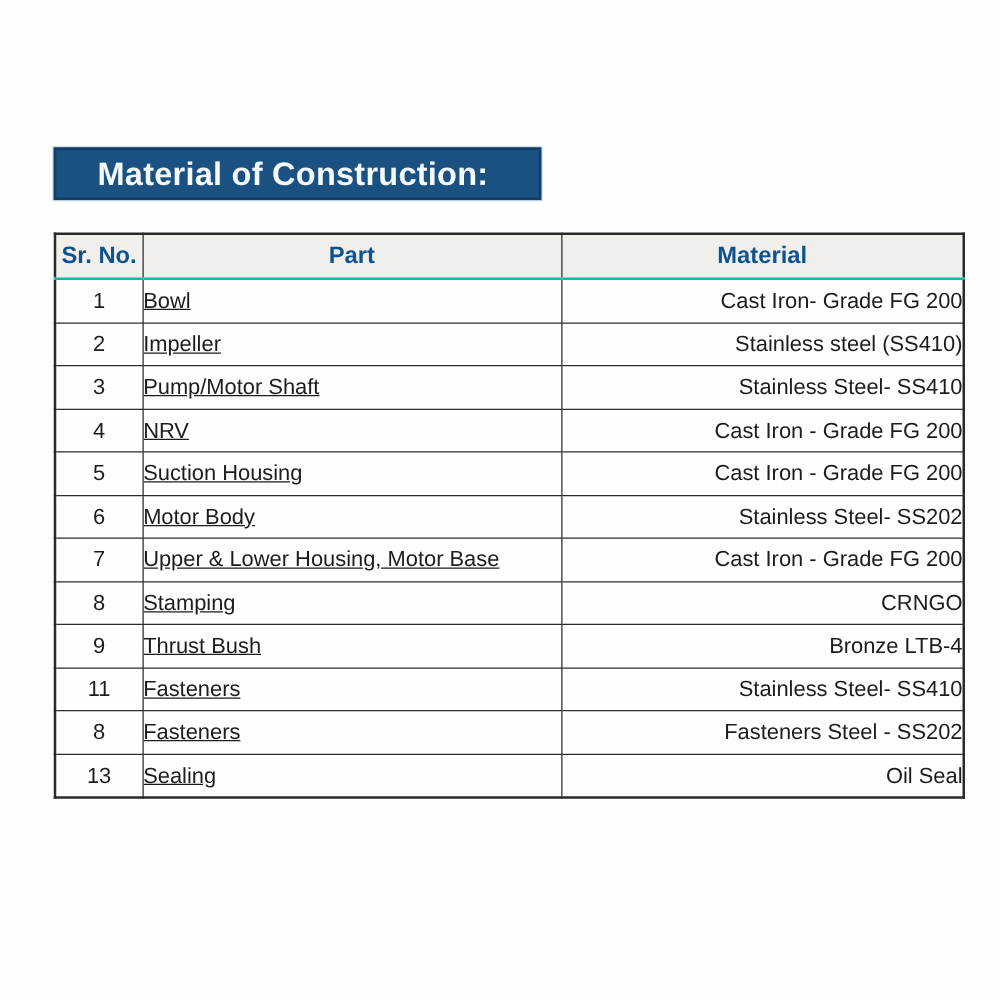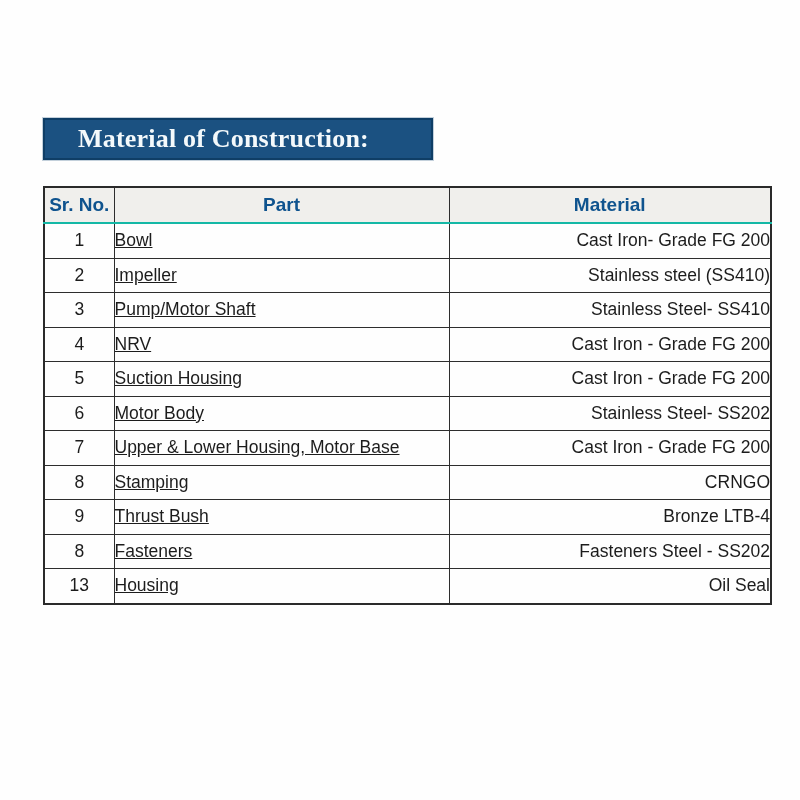--- a/index.html
+++ b/index.html
@@ -24,21 +24,20 @@
     background: #1b5181;
     border: 2px solid #0f3e66;
     color: #f4f9fb;
     font-size: 26px;
     font-weight: bold;
     letter-spacing: 0.2px;
     display: flex;
     align-items: center;
     padding-left: 33px;
     box-shadow: 0 0 0 1px rgba(20,70,115,0.25);
-    font-family: Liberation Serif, serif;
   }
   table.spec {
     position: absolute;
     left: 43px;
     top: 186px;
     width: 727px;
     border-collapse: collapse;
     table-layout: fixed;
   }
   table.spec, table.spec th, table.spec td {
@@ -136,25 +135,30 @@
       <td class="cell-sr">8</td>
       <td class="cell-part">Stamping</td>
       <td class="cell-mat">CRNGO</td>
     </tr>
         <tr>
       <td class="cell-sr">9</td>
       <td class="cell-part">Thrust Bush</td>
       <td class="cell-mat">Bronze LTB-4</td>
     </tr>
         <tr>
+      <td class="cell-sr">11</td>
+      <td class="cell-part">Fasteners</td>
+      <td class="cell-mat">Stainless Steel- SS410</td>
+    </tr>
+        <tr>
       <td class="cell-sr">8</td>
       <td class="cell-part">Fasteners</td>
       <td class="cell-mat">Fasteners Steel - SS202</td>
     </tr>
         <tr>
       <td class="cell-sr">13</td>
-      <td class="cell-part">Housing</td>
+      <td class="cell-part">Sealing</td>
       <td class="cell-mat">Oil Seal</td>
     </tr>
       </tbody>
   </table>
 
 </div>
 
 </body></html>

